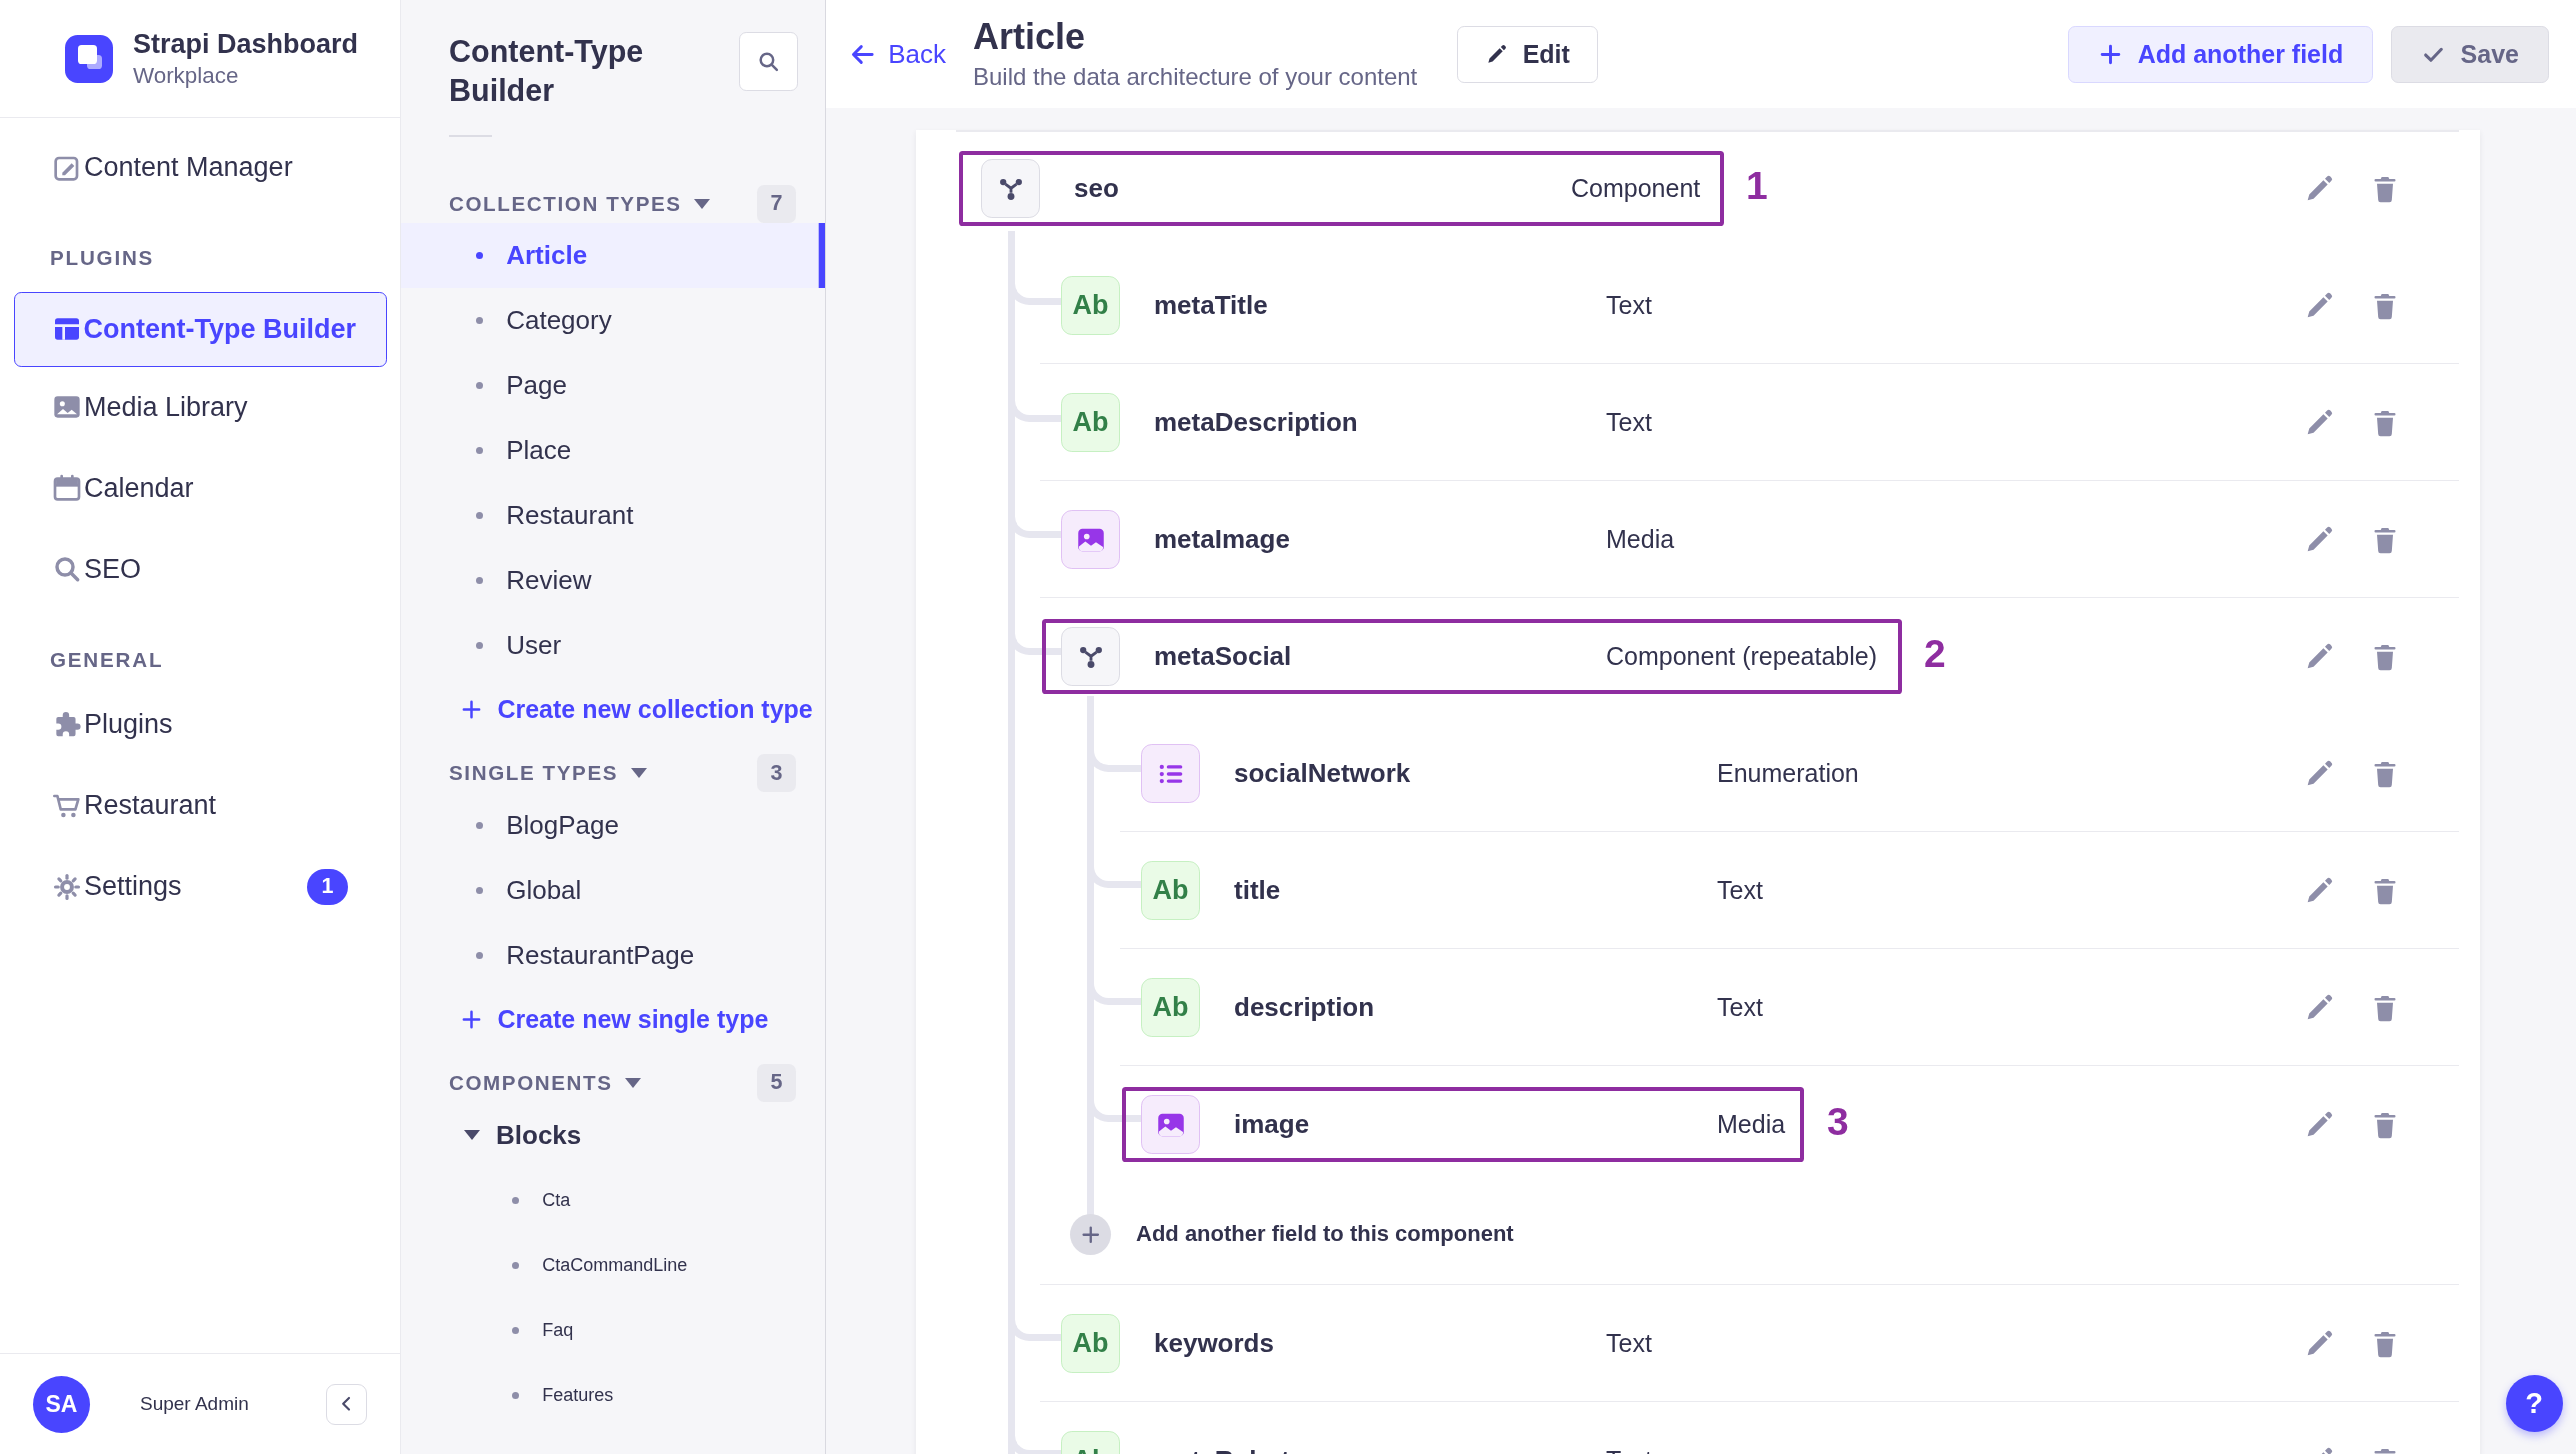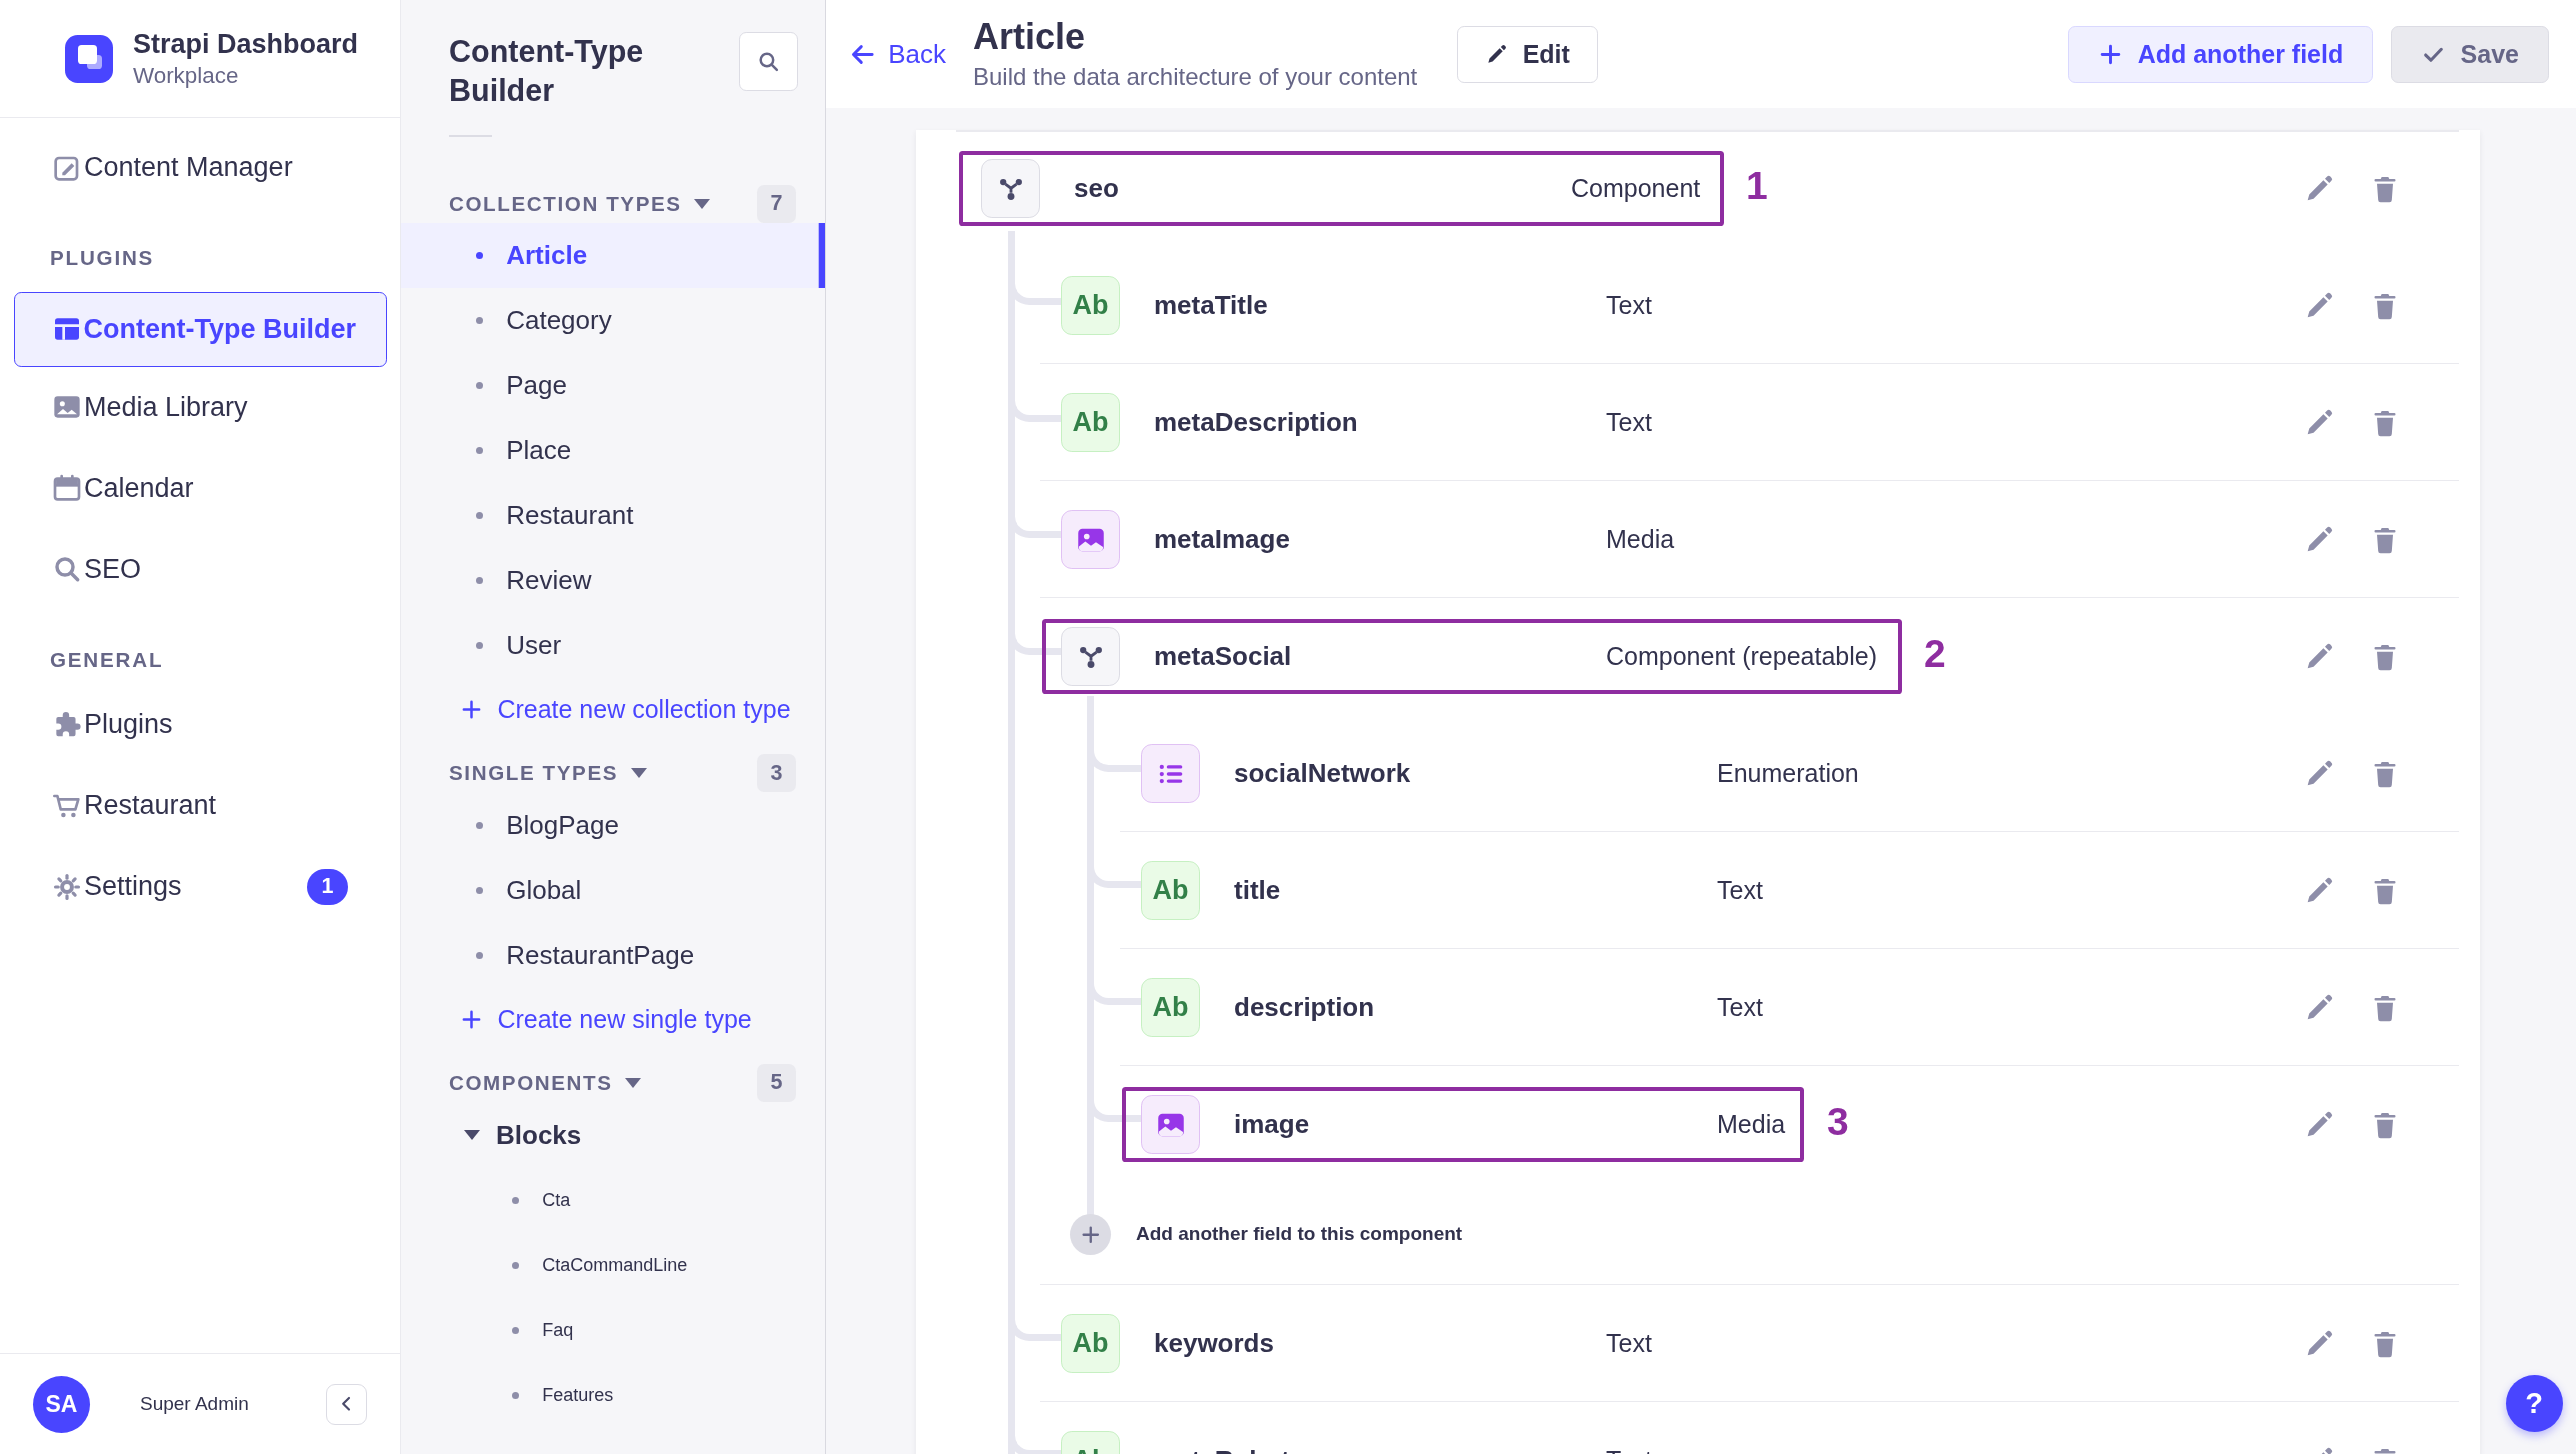--- a/index.html
+++ b/index.html
@@ -34,21 +34,21 @@
   .subnav-hr { width:43px; border-top:2.7px solid #dcdce4; margin:25px 0 0 48px; }
   .snav-section-h { display:flex; align-items:center; margin-top:47px; padding:0 29px 0 48px; height:39px; cursor:pointer; }
   .snav-section-h.later { margin-top:12.6px; }
   .snav-sec-label { font-size:20.6px; font-weight:bold; color:#666687; letter-spacing:1.6px; }
   .caret { width:0; height:0; border-left:8px solid transparent; border-right:8px solid transparent; border-top:10px solid #666687; margin-left:12.6px; }
   .count-badge { margin-left:auto; min-width:39px; height:38px; border-radius:7.2px; background:#eaeaef; color:#666687; font-size:21.5px; font-weight:600; display:flex; align-items:center; justify-content:center; }
   .snav-item { height:65px; display:flex; align-items:center; padding-left:75px; font-size:26px; color:#32324d; cursor:pointer; }
   .dot { width:7.2px; height:7.2px; border-radius:50%; background:#8e8ea9; margin-right:23px; flex:0 0 7.2px; }
   .snav-item.active { background:#f0f0ff; box-shadow:inset -6.3px 0 0 #4945ff; color:#4945ff; font-weight:600; }
   .snav-item.active .dot { background:#4945ff; }
-  .create-link { height:63px; display:flex; align-items:center; padding-left:59px; color:#4945ff; font-size:25px; font-weight:400; cursor:pointer; }
+  .create-link { height:63px; display:flex; align-items:center; padding-left:59px; color:#4945ff; font-size:25px; font-weight:700; cursor:pointer; }
   .create-link .plus-i { width:23px; height:23px; margin-right:14.4px; }
   .snav-group { height:66px; display:flex; align-items:center; padding-left:63px; font-size:26px; font-weight:600; color:#32324d; cursor:pointer; }
   .caret-dark { width:0; height:0; border-left:8px solid transparent; border-right:8px solid transparent; border-top:10px solid #4a4a6a; margin-right:16px; }
   .snav-subitem { height:65px; display:flex; align-items:center; padding-left:111px; font-size:18px; color:#32324d; cursor:pointer; }
 
   
   .main { flex:1; display:flex; flex-direction:column; min-width:0; }
   .page-header { height:108px; flex:0 0 108px; background:#fff; display:flex; align-items:center; padding:0 27px 0 22.4px; }
   .back-link { display:flex; align-items:center; gap:10.8px; color:#4945ff; font-size:26px; cursor:pointer; }
   .back-link .bi { width:29px; height:29px; }
@@ -77,21 +77,21 @@
   .fname { font-size:26px; font-weight:bold; color:#32324d; position:relative; z-index:1; }
   .lvl0 .fname { width:497px; } .lvl1 .fname { width:452px; } .lvl2 .fname { width:483px; }
   .ftype { font-size:25px; color:#32324d; position:relative; z-index:1; }
   .actions { position:absolute; right:79px; display:flex; gap:34px; z-index:1; }
   .act { width:32px; height:32px; color:#8e8ea9; cursor:pointer; }
   .hl { position:absolute; top:20.6px; height:75px; border:4.5px solid #8e2da0; border-radius:3.6px; z-index:2; pointer-events:none; }
   .hl-num { position:absolute; top:34px; font-size:39px; font-weight:bold; color:#8e2da0; z-index:2; }
   .row.add { height:102px; padding-left:154px; }
   .plus-circle { width:41px; height:41px; border-radius:50%; background:#dcdce4; color:#666687; display:flex; align-items:center; justify-content:center; margin-right:25px; cursor:pointer; position:relative; z-index:1; }
   .plus-circle svg { width:21.5px; height:21.5px; }
-  .add-label { font-size:19px; font-weight:bold; color:#32324d; position:relative; z-index:1; }
+  .add-label { font-size:22px; font-weight:bold; color:#32324d; position:relative; z-index:1; }
 
   .vline { position:absolute; width:7.2px; background:#e6e6ef; z-index:0; }
   .curve { position:absolute; width:54px; height:43px; border-left:7.2px solid #e6e6ef; border-bottom:7.2px solid #e6e6ef; border-bottom-left-radius:21.5px; z-index:0; }
 
   .help-btn { position:absolute; right:13.5px; bottom:22.4px; width:57px; height:57px; border-radius:50%; background:#4945ff; color:#fff; font-size:29px; font-weight:bold; display:flex; align-items:center; justify-content:center; box-shadow:0 3.6px 9px rgba(73,69,255,.35); cursor:pointer; }
   svg { display:block; }
 </style>
 </head>
 <body>
 

